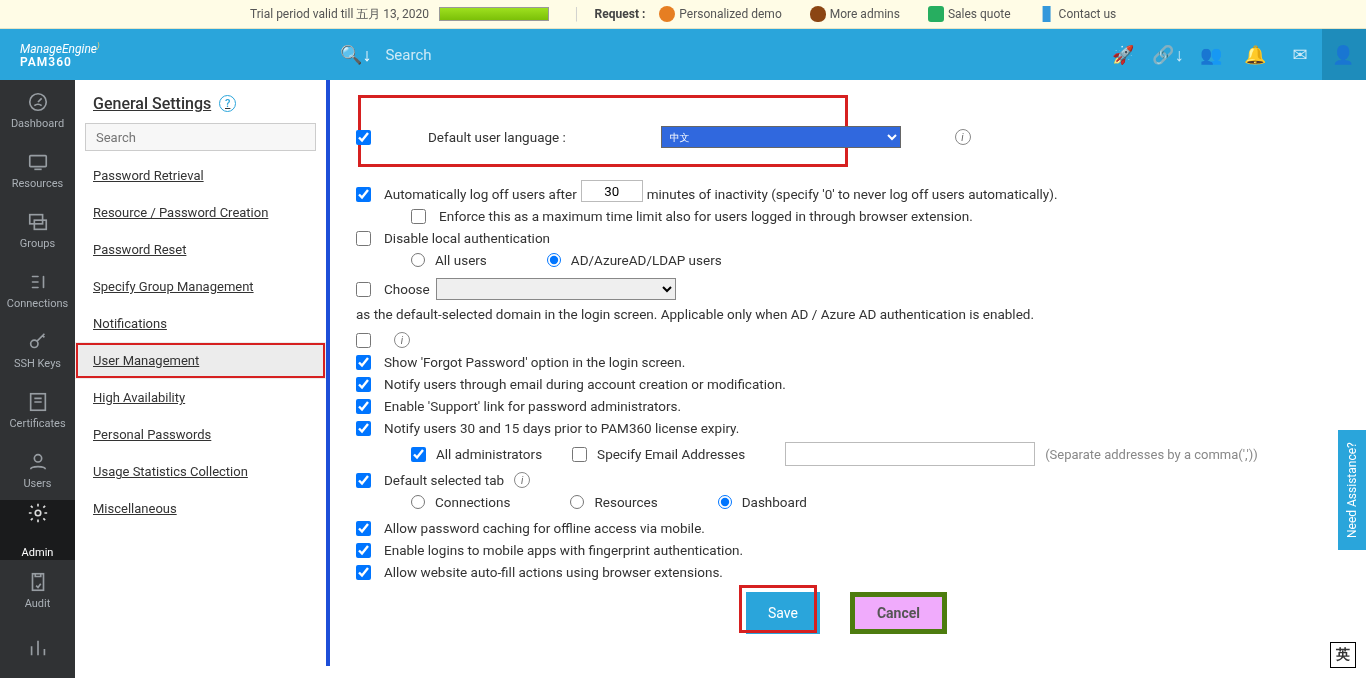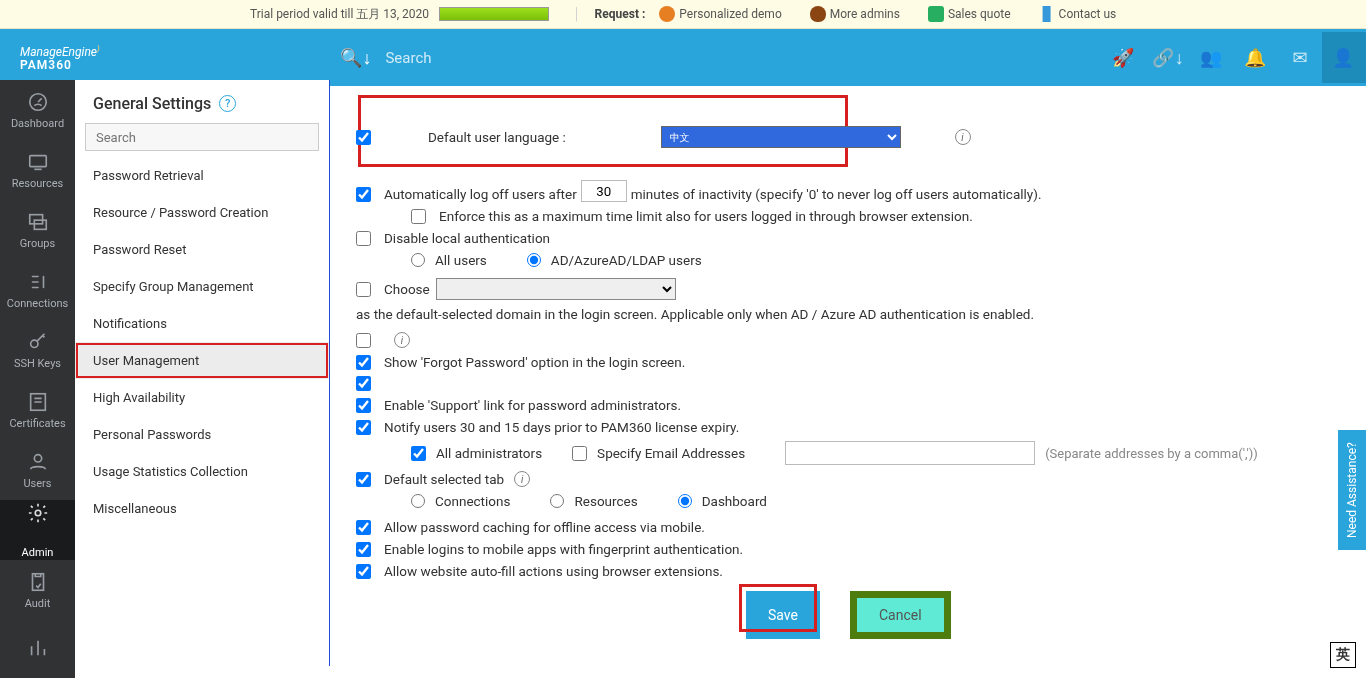--- a/index.html
+++ b/index.html
@@ -12,71 +12,71 @@
 .trial-bar .divider { margin:0 14px; color:#ccc; }
 .trial-bar .req-label { font-weight:bold; color:#444; }
 .trial-bar .top-link { display:inline-flex; align-items:center; margin:0 14px; cursor:pointer; }
 .trial-bar .top-link .ic { width:16px; height:16px; margin-right:4px; display:inline-block; }
 .ic-orange { background:#e67e22; border-radius:50%; }
 .ic-brown { background:#8b4513; border-radius:50% 50% 45% 45%; }
 .ic-green { background:#27ae60; border-radius:3px; }
 .ic-blue-phone { background:#3498db; clip-path:polygon(25% 0,75% 0,75% 100%,25% 100%); border-radius:2px; }
 
 
-.blue-header { height:57px; background:#2aa5db; display:flex; align-items:center; color:#fff; }
+.blue-header { height:51px; background:#2aa5db; display:flex; align-items:center; color:#fff; }
 .logo-zone { width:330px; padding-left:20px; }
 .logo-top { font-size:12px; font-style:italic; }
 .logo-top sup { font-size:8px; color:#ffd36b; }
 .logo-name { font-size:12px; font-weight:600; letter-spacing:1px; line-height:1; }
 .search-zone { flex:1; display:flex; align-items:center; height:100%; }
 .search-ic { font-size:18px; margin:0 14px 0 10px; }
 .search-input { background:transparent; border:none; color:#fff; font-size:15px; outline:none; width:300px; }
 .search-input::placeholder { color:#cfeaf6; }
 .hdr-icons { display:flex; align-items:center; height:100%; }
 .hdr-icons .hi { width:44px; height:51px; display:flex; align-items:center; justify-content:center; cursor:pointer; color:#cfeaf6; font-size:18px; }
 .hdr-icons .hi.user { background:#1e8cbb; }
 
 
 .icon-sidebar { position:absolute; left:0; top:80px; bottom:0; width:75px; background:#303234; color:#aab0b6; }
 .icon-sidebar .navitem { height:60px; display:flex; flex-direction:column; align-items:center; justify-content:center; font-size:11px; cursor:pointer; }
 .icon-sidebar .navitem.active { background:#1a1b1c; color:#fff;gap:18px; }
 .icon-sidebar .navitem .nic { width:22px; height:22px; margin-bottom:4px; opacity:.85; }
 
 
-.settings-sidebar { position:absolute; left:75px; top:80px; bottom:12px; width:255px; background:#fff; border-right:1px solid #1d4ed8; }
+.settings-sidebar { position:absolute; left:75px; top:80px; bottom:12px; width:255px; background:#fff; border-right:4px solid #1d4ed8;text-decoration:underline; }
 .settings-title { padding:14px 18px 10px; font-size:16px; font-weight:500; display:flex; align-items:center; }
 .settings-title .qmark { width:17px; height:17px; border:1.5px solid #2aa5db; color:#2aa5db; border-radius:50%; font-size:11px; display:inline-flex; align-items:center; justify-content:center; margin-left:8px; }
 .settings-search { margin:0 10px; }
 .settings-search input { width:100%; height:28px; padding:0 10px; border:1px solid #ccc; background:#f7f7f7; font-size:13px; outline:none; }
 .settings-list { margin-top:6px; }
 .settings-list .sitem { padding:11px 18px; font-size:13px; color:#333; cursor:pointer; position:relative; }
 .settings-list .sitem.active { background:#ececec; }
 .settings-list .sitem.hl { outline:2px solid #d62020; outline-offset:-3px; }
 
 
 .main { position:absolute; left:330px; right:0; top:80px; bottom:0; padding:18px 26px 10px; overflow:visible; }
 .highlight-box { position:absolute; left:358px; top:95px; width:490px; height:72px; border:3px solid #d62020; pointer-events:none; }
 .row { display:flex; align-items:center; margin:6px 0; font-size:13.5px; color:#333; }
 .row .cb { width:15px; height:15px; margin-right:13px; flex-shrink:0; }
 .row.indent { padding-left:55px; }
 .sel-lang { width:240px; height:22px; background:#3068de; color:#fff; border:1px solid #666; padding:0 4px; font-size:10px; }
 .sel-lang option { background:#fff; color:#000; }
 .info-ic { width:16px; height:16px; border:1px solid #888; border-radius:50%; display:inline-flex; align-items:center; justify-content:center; font-size:10px; font-style:italic; color:#666; margin-left:10px; }
-.num-input { width:46px; height:22px; border:1px solid #bbb; text-align:center; margin:0 4px; }
+.num-input { width:62px; height:22px; border:1px solid #bbb; text-align:center; margin:0 4px; }
 .plain-select { width:240px; height:22px; border:1px solid #888; margin-left:6px; }
 .sub-note { margin:4px 0 10px 0; color:#333; font-size:13.5px; }
-.radio-row { display:flex; align-items:flex-start; padding-left:55px; margin:4px 0 10px; }
+.radio-row { display:flex; align-items:flex-start; padding-left:55px; margin:4px 0 10px;gap:20px; }
 .radio-row label { display:flex; align-items:center; margin-right:40px; font-size:13.5px; }
 .radio-row input { margin-right:10px; width:14px; height:14px; }
 .email-input { width:250px; height:24px; border:1px solid #bbb; margin:0 10px; }
 .gray-note { color:#888; font-size:13px; }
 .btns { display:flex; gap:30px; margin:12px 0 0 390px; position:relative; }
-.btn { height:48px; padding:0 22px; border:none; font-size:14px; cursor:pointer; }
+.btn { height:42px; padding:0 22px; border:none; font-size:14px; cursor:pointer; }
 .btn.save { background:#2aa5db; color:#fff; }
-.btn.cancel { background:#5eead4; border:7px solid #4d7c0f; color:#555; }
+.btn.cancel { background:#f0abfc; border:5px solid #4d7c0f; color:#555;font-weight:bold; }
 .save-hl { position:absolute; left:-7px; top:-7px; width:78px; height:48px; border:3px solid #d62020; pointer-events:none; }
 
 
 .need-assist { position:absolute; right:0; top:430px; width:28px; height:120px; background:#2aa5db; color:#fff; writing-mode:vertical-rl; transform:rotate(180deg); display:flex; align-items:center; justify-content:center; font-size:12px; cursor:pointer; }
 
 
 .ime { position:absolute; right:10px; bottom:10px; width:26px; height:26px; border:1.5px solid #000; display:flex; align-items:center; justify-content:center; font-size:14px; font-weight:bold; }
 .row label.inline-cb { display:flex; align-items:center; margin-right:30px; }
 .row label.inline-cb .cb { margin-right:10px; }
 </style>
@@ -266,20 +266,21 @@
   <div class="row">
     <input type="checkbox" class="cb" style="">
     <span class="info-ic">i</span>
   </div>
   <div class="row">
     <input type="checkbox" class="cb" checked="" style="">
     <span>Show 'Forgot Password' option in the login screen.</span>
   </div>
   <div class="row">
     <input type="checkbox" class="cb" checked="" style="">
+    <span>Notify users through email during account creation or modification.</span>
   </div>
   <div class="row">
     <input type="checkbox" class="cb" checked="" style="">
     <span>Enable 'Support' link for password administrators.</span>
   </div>
   <div class="row">
     <input type="checkbox" class="cb" checked="" style="">
     <span>Notify users 30 and 15 days prior to PAM360 license expiry.</span>
   </div>
   <div class="row indent">

